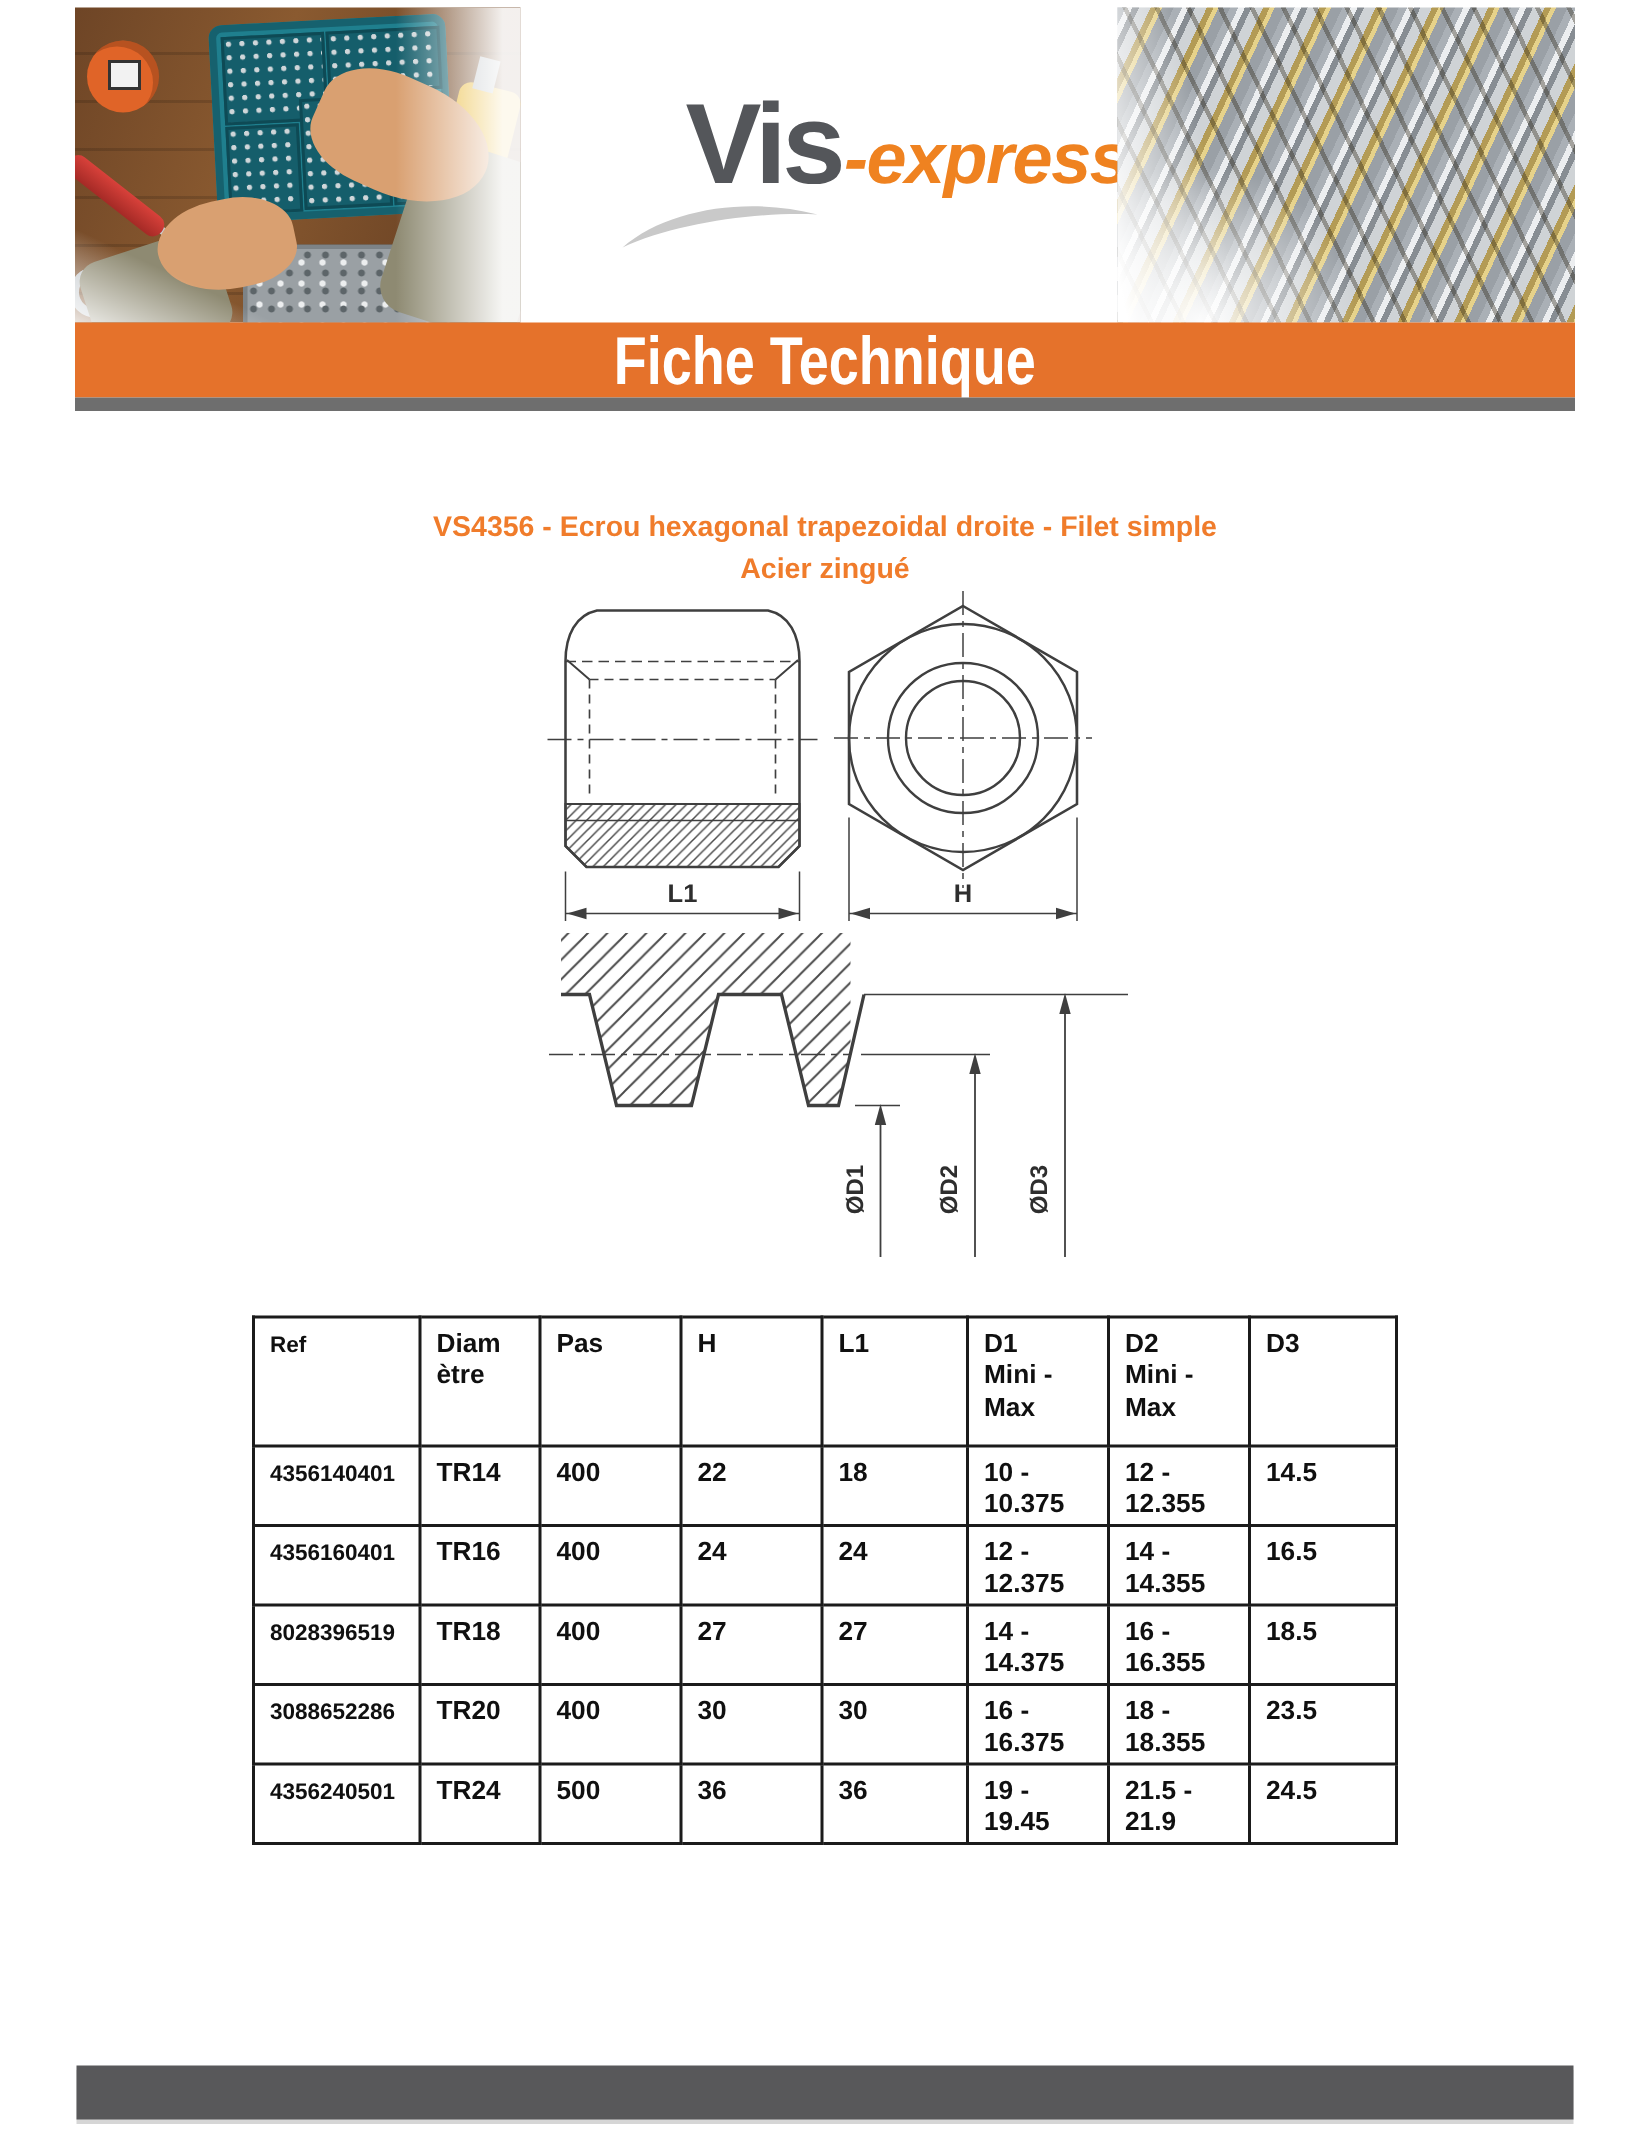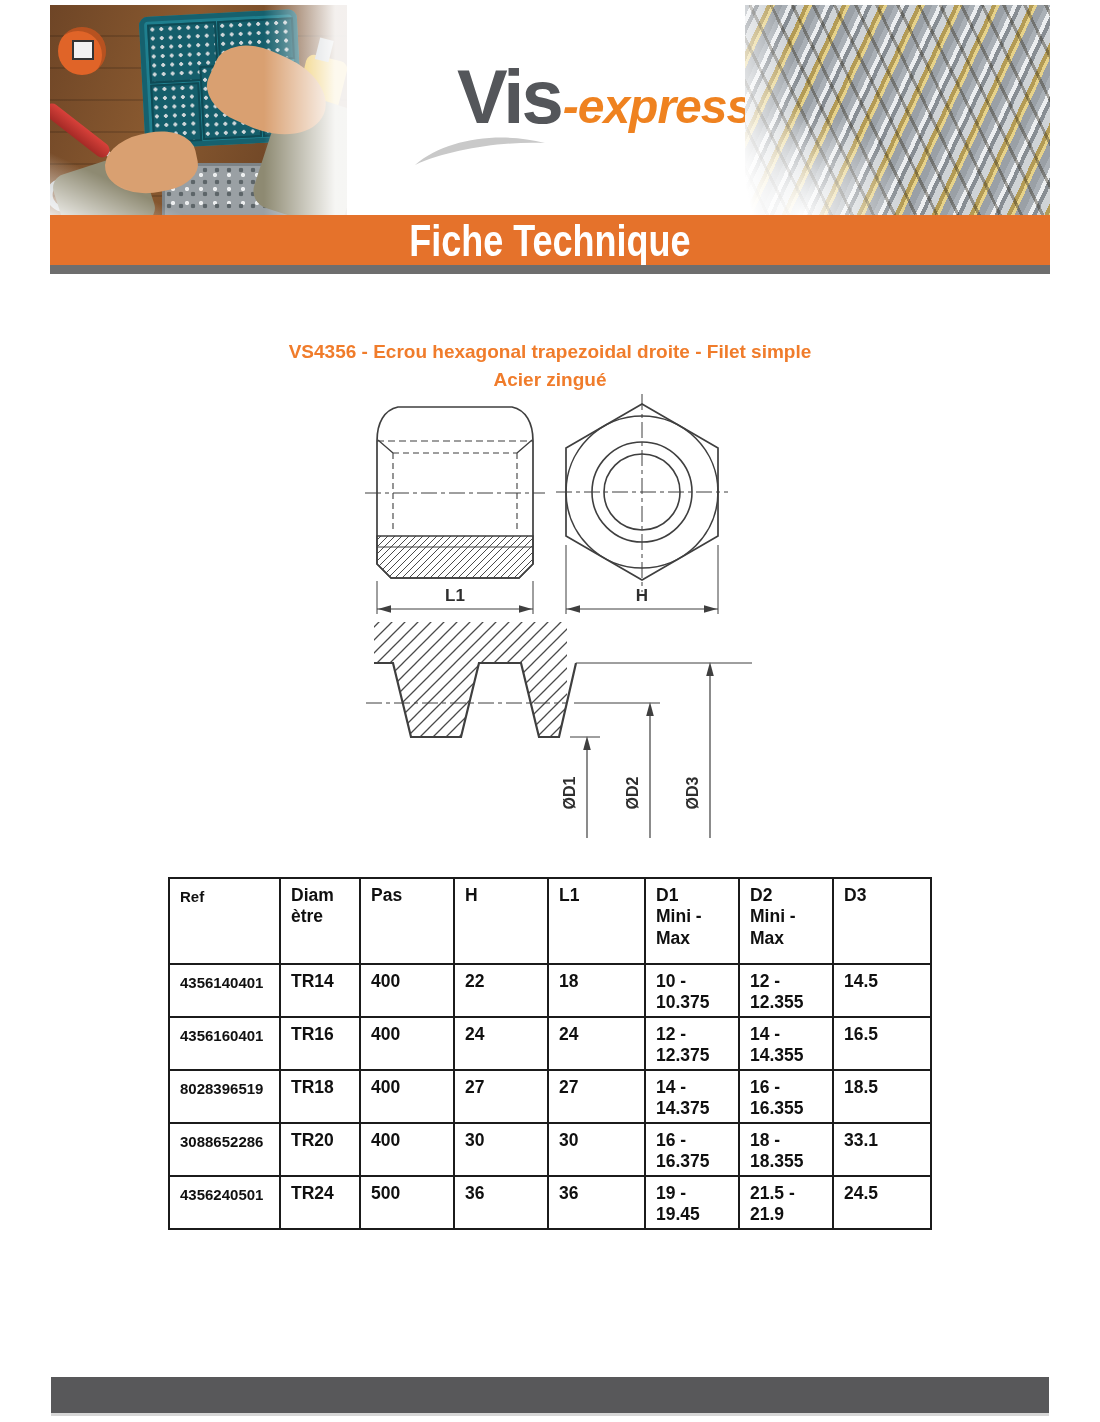--- a/index.html
+++ b/index.html
@@ -251,21 +251,21 @@
         <tr>
           <td>3088652286</td>
           <td>TR20</td>
           <td>400</td>
           <td>30</td>
           <td>30</td>
           <td>16 -
 16.375</td>
           <td>18 -
 18.355</td>
-          <td>33.1</td>
+          <td>23.5</td>
         </tr>
         <tr>
           <td>4356240501</td>
           <td>TR24</td>
           <td>500</td>
           <td>36</td>
           <td>36</td>
           <td>19 -
 19.45</td>
           <td>21.5 -

